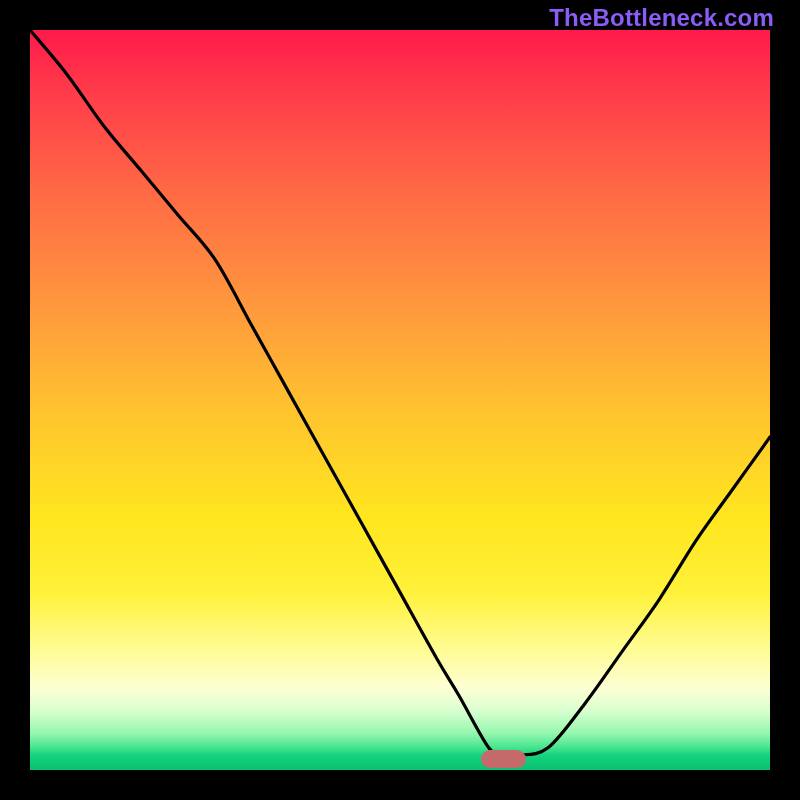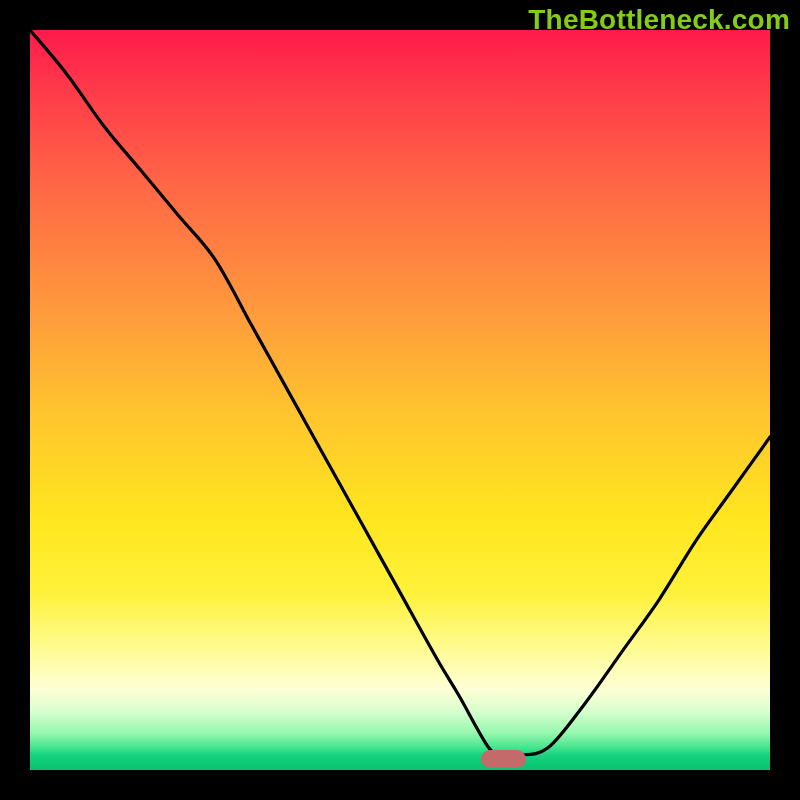--- a/index.html
+++ b/index.html
@@ -13,23 +13,23 @@
   }
   .frame {
     position: relative;
     width: 800px;
     height: 800px;
     background: #000;
   }
   .watermark {
     position: absolute;
     top: 4px;
-    right: 10px;
-    color: #84cc16;
-    font-size: 28px;
+    right: 26px;
+    color: #8b5cf6;
+    font-size: 24px;
     font-weight: 600;
     letter-spacing: 0.2px;
     z-index: 50;
   }
   .plot {
     position: absolute;
     left: 30px;
     top: 30px;
     width: 740px;
     height: 740px;

